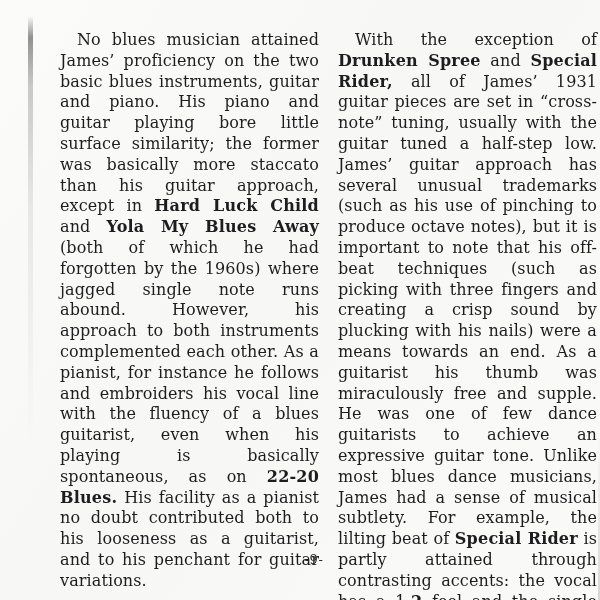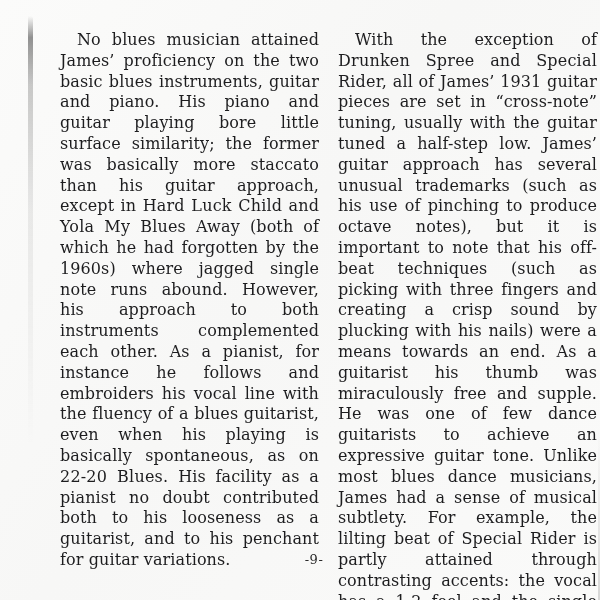--- a/index.html
+++ b/index.html
@@ -31,21 +31,21 @@
     flex: 1 1 0;
     margin: 0;
     font-size: 16px;
     line-height: 20.8px;
     color: var(--ink, #1d1d1f);
     text-align: justify;
     text-indent: 17px;
     letter-spacing: 0.1px;
   }
   .col b {
-    font-weight: normal;
+    font-weight: bold;
     letter-spacing: 0.2px;
   }
   .pagenum {
     position: absolute;
     top: 552px;
     left: 0;
     width: 100%;
     text-align: center;
     font-size: 13px;
     color: #2a2a2a;

